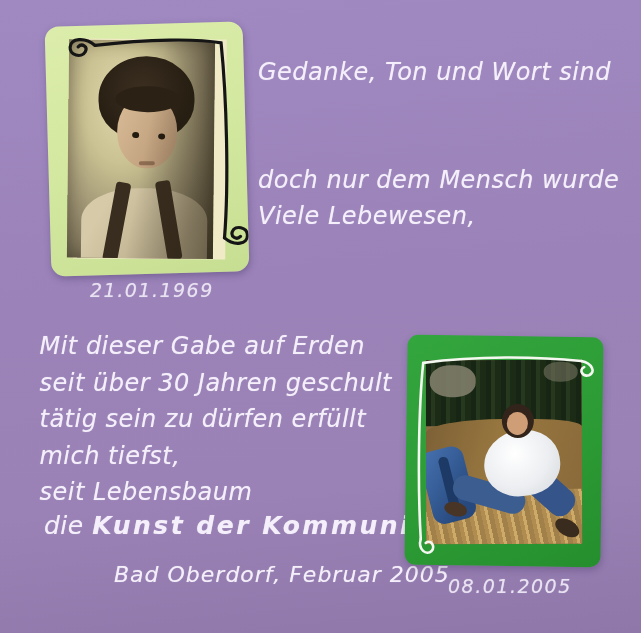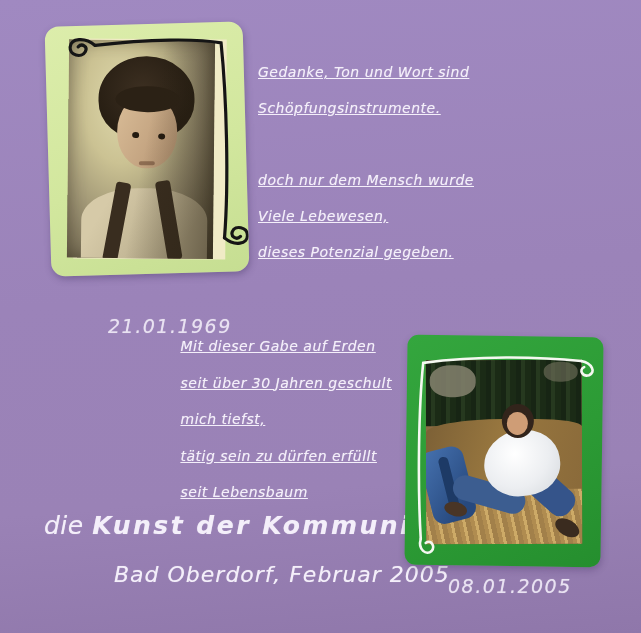--- a/index.html
+++ b/index.html
@@ -12,26 +12,26 @@
   }
   
   .script{
     position:absolute;
     font-style:italic;
     color:#f4effa;
     letter-spacing:.5px;
     text-shadow:0 0 1px rgba(244,239,250,.55);
     white-space:nowrap;
   }
-  .quote{font-size:14px;line-height:36px;text-decoration:underline;}
+  .quote{font-size:24px;line-height:36px;}
   .q1{left:258px;top:54px;}
   .q2{left:258px;top:162px;}
   .q3{right:249px;top:328px;line-height:36.5px;}
   .caption{font-size:19px;color:#e9e2f2;letter-spacing:1.5px;}
-  .date1{left:108px;top:279px;margin-top:36px;}
+  .date1{left:90px;top:279px;}
   .date2{left:448px;top:575px;}
   .tagline{left:44px;top:511px;font-size:25px;}
   .tagline .emph{font-weight:bold;letter-spacing:2.5px;}
   .signoff{left:114px;top:562px;font-size:22px;letter-spacing:1px;}
 
   
   .frame1{
     position:absolute;left:48px;top:24px;width:198px;height:250px;
     background:linear-gradient(160deg,#dcedab 0%,#d2e79e 55%,#c6de92 100%);
     border-radius:14px;
@@ -133,34 +133,32 @@
     <svg class="deco-svg" viewBox="0 0 198 250">
       <path d="M 50 20 C 105 15 152 16 176 21 C 180 75 180 160 174 216" fill="none" stroke="#151515" stroke-width="3.2" stroke-linecap="round"></path>
       <path d="M 50 20 C 40 11 26 12 25 21 C 24 29 36 33 40 26 C 43 21 37 17 33 21" fill="none" stroke="#151515" stroke-width="3.2" stroke-linecap="round"></path>
       <path d="M 174 216 C 184 225 197 223 197 214 C 197 206 185 203 182 210 C 180 215 186 219 190 215" fill="none" stroke="#151515" stroke-width="3.2" stroke-linecap="round"></path>
     </svg>
   </div>
   <div class="script caption date1">21.01.1969</div>
 
   <div class="script quote q1">
     <div>Gedanke, Ton und Wort sind</div>
-    <div>Schöpfungsinstrumente.</div>
   </div>
 
   <div class="script quote q2">
     <div>doch nur dem Mensch wurde</div>
     <div>Viele Lebewesen,</div>
-    <div>dieses Potenzial gegeben.</div>
   </div>
 
   <div class="script quote q3">
     <div>Mit dieser Gabe auf Erden</div>
     <div>seit über 30 Jahren geschult</div>
+    <div>tätig sein zu dürfen erfüllt</div>
     <div>mich tiefst,</div>
-    <div>tätig sein zu dürfen erfüllt</div>
     <div>seit Lebensbaum</div>
   </div>
 
   <div class="script tagline">
     <span>die</span>
     <span class="emph">Kunst der Kommunikation</span>
   </div>
 
   <div class="script signoff">Bad Oberdorf, Februar 2005</div>
 

